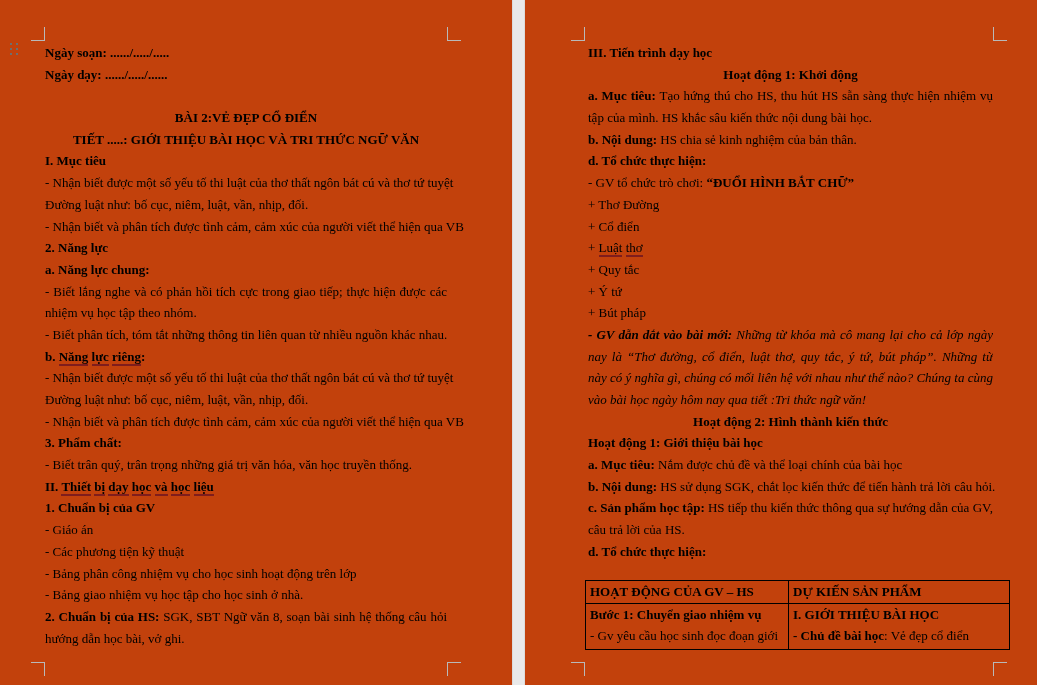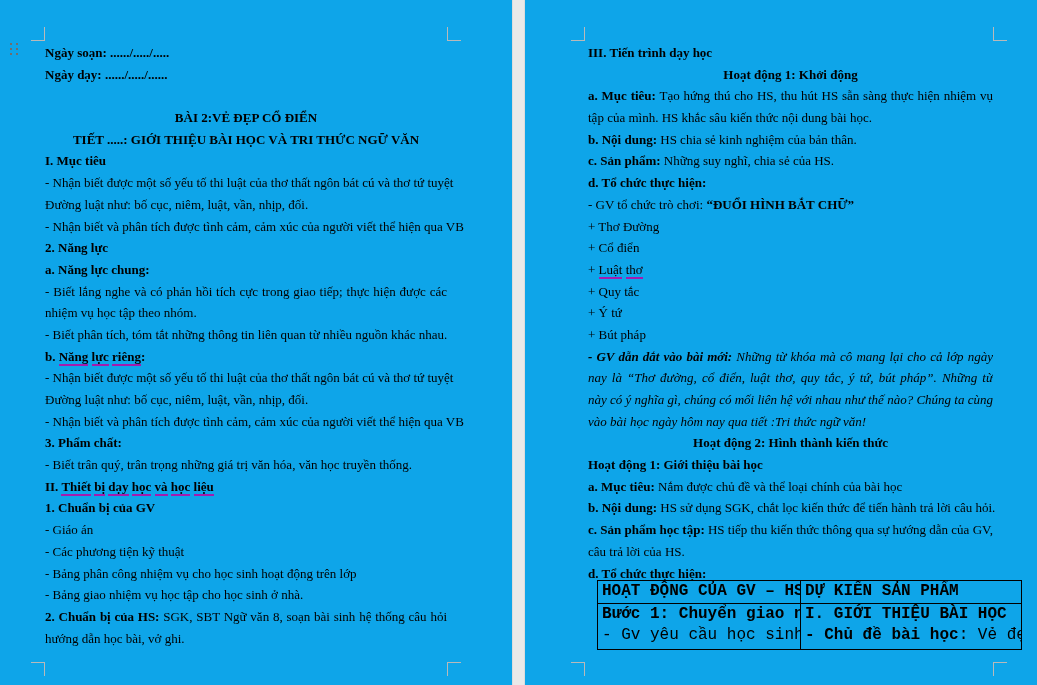--- a/index.html
+++ b/index.html
@@ -3,61 +3,61 @@
 <meta charset="utf-8">
 <style>
   html,body{margin:0;padding:0;}
   body{
     width:1037px;height:685px;position:relative;overflow:hidden;
     background:#e9e9e9;
     font-family:"Liberation Serif","DejaVu Serif",serif;
     color:#000;
   }
   .page{
-    position:absolute;top:0;height:685px;width:512px;background:#0ea5e9;
+    position:absolute;top:0;height:685px;width:512px;background:#c2410c;
   }
   #page-1{left:0;}
   #page-2{left:525px;box-shadow:-1px 0 0 #dcdcdc;}
   #page-1{box-shadow:1px 0 0 #dcdcdc;}
   .text-area{
     position:absolute;top:0;
     font-size:13px;line-height:21.7px;
   }
   #text-area-1{left:45px;width:402px;padding-top:42px;}
   #text-area-2{left:63px;width:405px;padding-top:42px;}
   .line{height:21.7px;white-space:nowrap;overflow:visible;}
   .line.center{text-align:center;}
   .line.justify{
     white-space:normal;text-align:justify;text-align-last:justify;
     overflow:hidden;
   }
   .b{font-weight:bold;}
   .i{font-style:italic;}
-  .ru{border-bottom:2px solid #a21caf;padding-bottom:0px;}
+  .ru{border-bottom:2px solid #7f1d1d;padding-bottom:0px;}
   
   .crop{position:absolute;width:14px;height:14px;}
   .crop i{position:absolute;background:#b9b9b9;display:block;}
   .crop .v{width:1px;height:14px;}
   .crop .h{height:1px;width:14px;}
   .crop.tl .v{left:13px;top:0;} .crop.tl .h{top:13px;left:0;}
   .crop.tr .v{left:0;top:0;}   .crop.tr .h{top:13px;left:0;}
   .crop.bl .v{left:13px;top:0;} .crop.bl .h{top:0;left:0;}
   .crop.br .v{left:0;top:0;}   .crop.br .h{top:0;left:0;}
   
   #drag-handle{
     position:absolute;left:10px;top:43px;width:10px;height:14px;
     display:grid;grid-template-columns:2px 2px;grid-template-rows:2px 2px 2px;
     column-gap:4px;row-gap:3px;cursor:move;
   }
   #drag-handle span{width:2px;height:2px;background:#6e6e6e;display:block;}
   
   #activity-table{
-    position:absolute;left:72px;top:580px;width:406px;
+    position:absolute;left:60px;top:580px;width:406px;
     border-collapse:collapse;table-layout:fixed;
-    font-size:16px;line-height:21.7px;font-family:Liberation Mono, monospace;
+    font-size:13px;line-height:21.7px;
   }
   #activity-table td{
     border:1.5px solid #000;vertical-align:top;padding:0 4px;
     overflow:hidden;white-space:nowrap;
   }
   #activity-table .c1{width:194px;}
   #activity-table .c2{width:212px;}
   #activity-table tr.hdr td{height:21px;font-weight:bold;}
   #activity-table tr.body td{height:45px;margin-top:18px;}
 </style>
@@ -137,21 +137,20 @@
   <div class="crop br" style="left:468px;top:662px;">
       <i class="v"></i>
       <i class="h"></i>
     </div>
   <div class="text-area" id="text-area-2">
       <div class="line"><span class="b">III. Tiến trình dạy học</span></div>
       <div class="line center"><span class="b">Hoạt động 1: Khởi động</span></div>
       <div class="line justify"><span class="b">a. Mục tiêu:</span><span> Tạo hứng thú cho HS, thu hút HS sẵn sàng thực hiện nhiệm vụ học</span></div>
       <div class="line"><span>tập của mình. HS khắc sâu kiến thức nội dung bài học.</span></div>
       <div class="line"><span class="b">b. Nội dung:</span><span> HS chia sẻ kinh nghiệm của bản thân.</span></div>
-      <div class="line"><span class="b">c. Sản phẩm:</span><span> Những suy nghĩ, chia sẻ của HS.</span></div>
       <div class="line"><span class="b">d. Tổ chức thực hiện:</span></div>
       <div class="line"><span>- GV tổ chức trò chơi: </span><span class="b">“ĐUỔI HÌNH BẮT CHỮ”</span></div>
       <div class="line"><span>+ Thơ Đường</span></div>
       <div class="line"><span>+ Cổ điển</span></div>
       <div class="line"><span>+ </span><span class="ru">Luật</span> <span class="ru">thơ</span></div>
       <div class="line"><span>+ Quy tắc</span></div>
       <div class="line"><span>+ Ý tứ</span></div>
       <div class="line"><span>+ Bút pháp</span></div>
       <div class="line justify"><span class="b i">- GV dẫn dắt vào bài mới:</span><span class="i"> Những từ khóa mà cô mang lại cho cả lớp ngày hôm</span></div>
       <div class="line justify"><span class="i">nay là “Thơ đường, cổ điển, luật thơ, quy tắc, ý tứ, bút pháp”. Những từ khóa</span></div>

